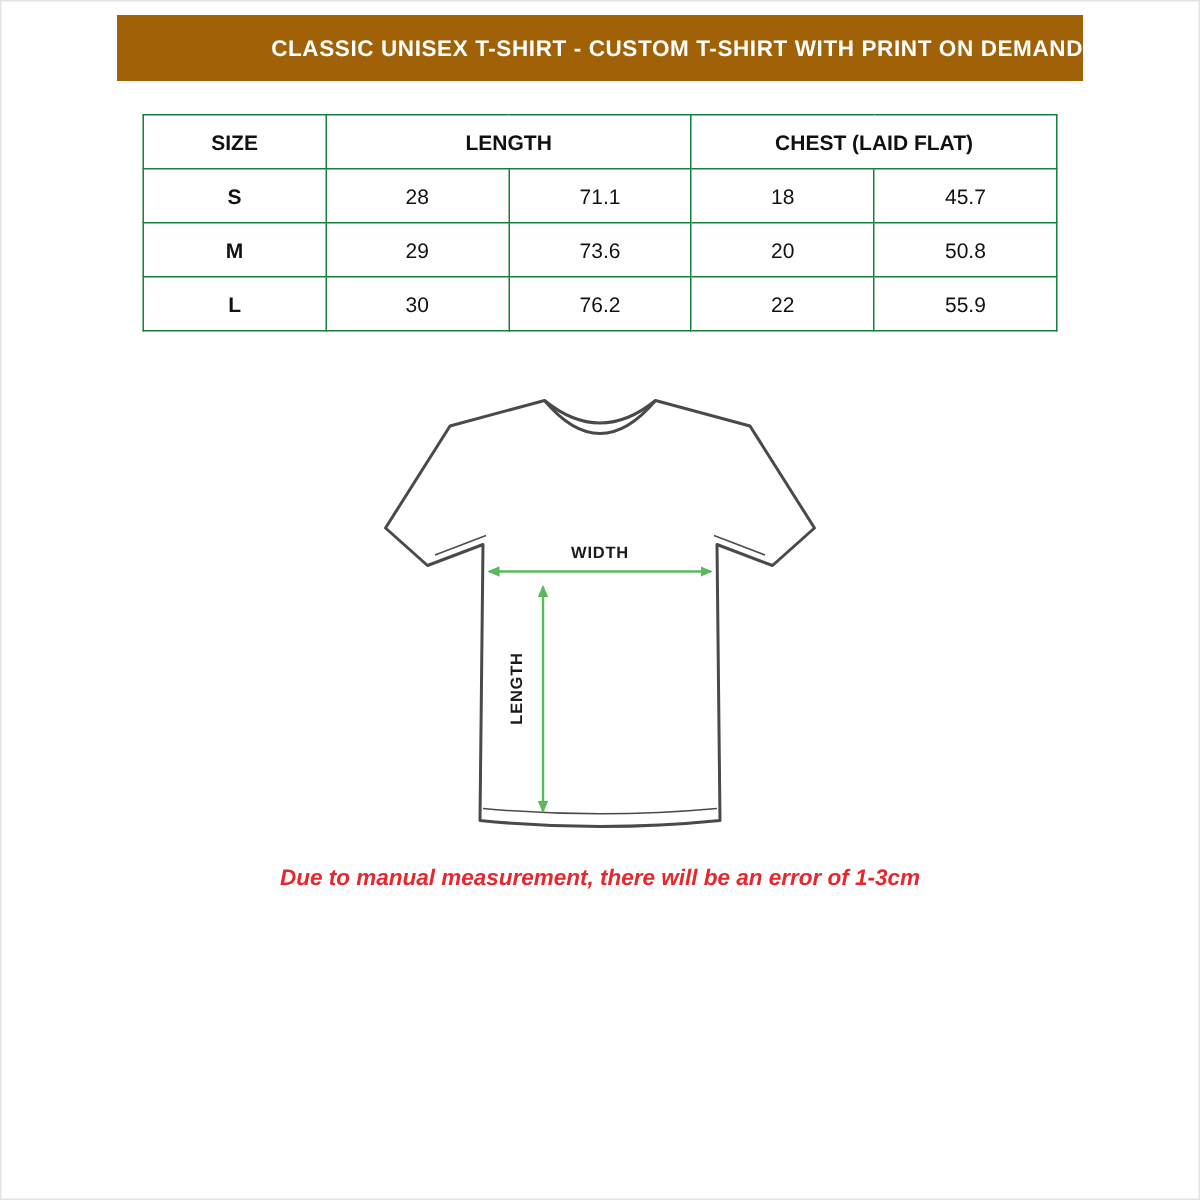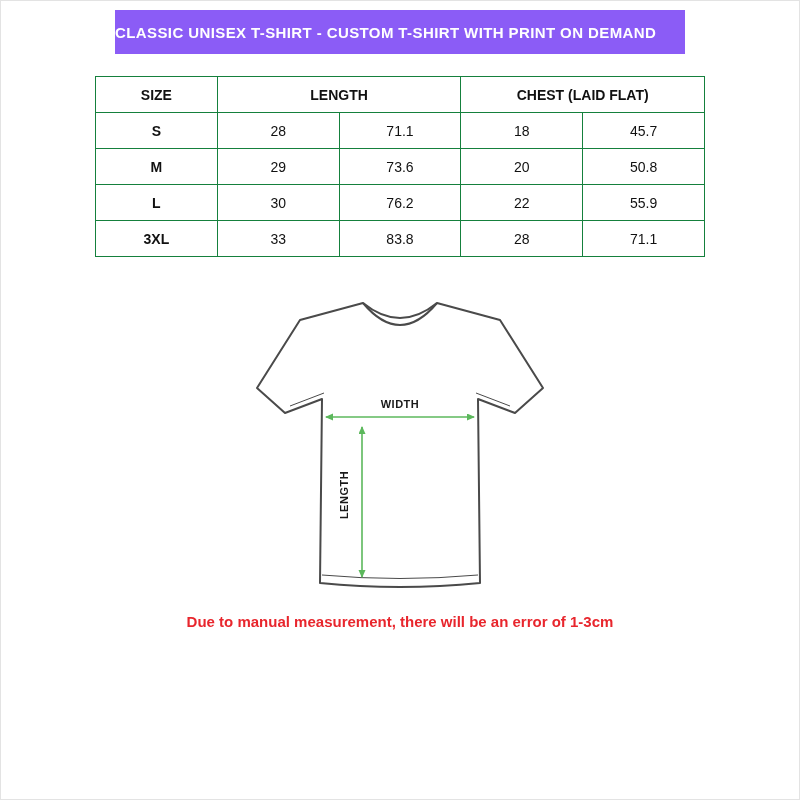--- a/index.html
+++ b/index.html
@@ -12,27 +12,27 @@
   .page {
     position: relative;
     width: 798px;
     height: 798px;
     border: 1px solid #e3e3e3;
     background: #ffffff;
     overflow: hidden;
   }
   
   .banner {
-    width: 570px;
+    width: 644px;
     height: 44px;
     margin: 9px auto 0 auto;
-    background: #8b5cf6;
+    background: #a16207;
     display: flex;
     align-items: center;
-    justify-content: flex-start;
+    justify-content: flex-end;
   }
   .banner span {
     color: #ffffff;
     font-weight: bold;
     font-size: 15px;
     letter-spacing: 0.4px;
     text-transform: uppercase;
     white-space: nowrap;
   }
   
@@ -72,20 +72,21 @@
   .diagram-wrap svg {
     display: block;
   }
   
   .footnote {
     margin-top: 18px;
     text-align: center;
     font-size: 15px;
     font-weight: bold;
     color: #e8262d;
+    font-style: italic;
   }
 </style>
 </head>
 <body>
 
 <div class="page">
 
   <div class="banner">
     <span>CLASSIC UNISEX T-SHIRT - CUSTOM T-SHIRT WITH PRINT ON DEMAND</span>
   </div>
@@ -121,27 +122,20 @@
           <td class="num-cell">20</td>
           <td class="num-cell">50.8</td>
         </tr>
         <tr>
           <td class="size-cell">L</td>
           <td class="num-cell">30</td>
           <td class="num-cell">76.2</td>
           <td class="num-cell">22</td>
           <td class="num-cell">55.9</td>
         </tr>
-        <tr>
-          <td class="size-cell">3XL</td>
-          <td class="num-cell">33</td>
-          <td class="num-cell">83.8</td>
-          <td class="num-cell">28</td>
-          <td class="num-cell">71.1</td>
-        </tr>
       </tbody>
     </table>
   </div>
 
   <div class="diagram-wrap">
     <svg viewBox="0 0 300 300" width="300" height="300" xmlns="http://www.w3.org/2000/svg">
       <defs>
         <marker id="arrow-head" markerWidth="9" markerHeight="8" refX="7" refY="3.5" orient="auto-start-reverse" markerUnits="userSpaceOnUse">
           <path d="M0,0 L8,3.5 L0,7 Z" fill="#5cb85c"></path>
         </marker>

